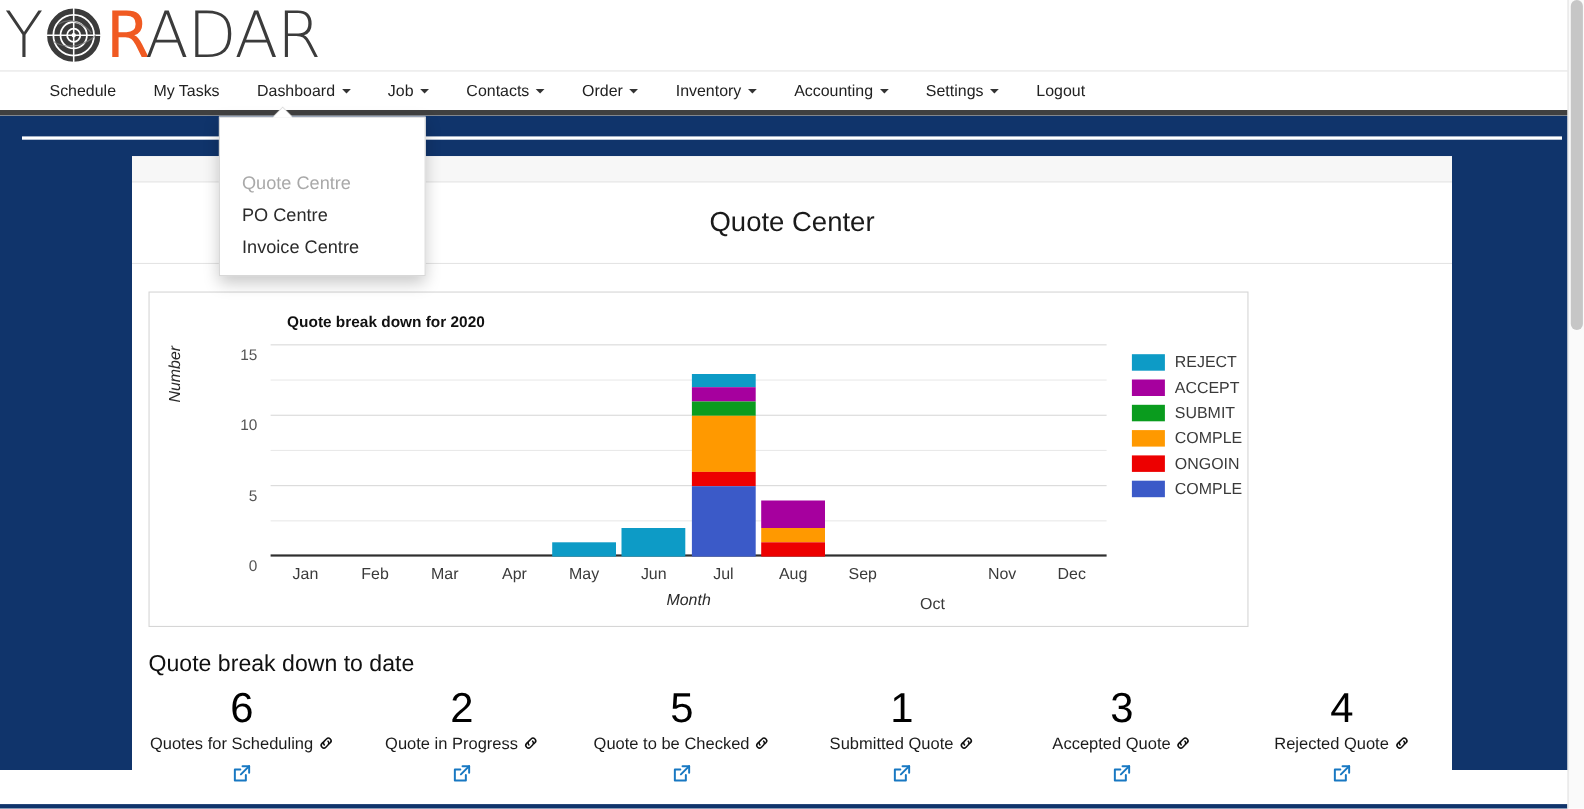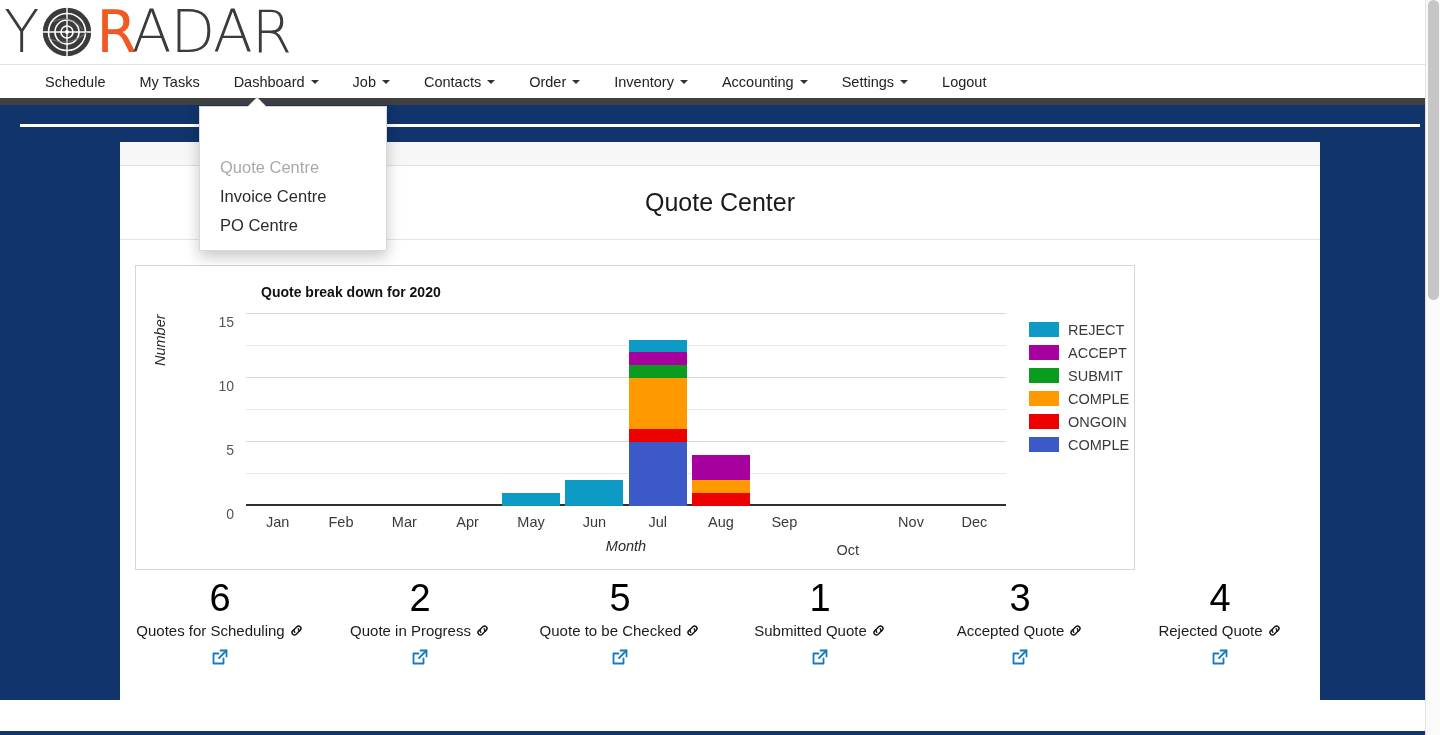--- a/index.html
+++ b/index.html
@@ -38,21 +38,21 @@
     position: relative;
     margin: 0 1px;
     flex: none;
   }
 
   
   #navbar {
     height: 41px;
     background: #ffffff;
     border-top: 1px solid #e3e3e3;
-    border-bottom: 7px solid #404040;
+    border-bottom: 5px solid #404040;
     display: flex;
     align-items: center;
     padding-left: 28px;
     position: relative;
     z-index: 5;
   }
   .nav-item {
     font-size: 14.5px;
     color: #222222;
     padding: 0 17px;
@@ -452,20 +452,21 @@
         <div class="xlabel" style="left: 355px;">May</div>
         <div class="xlabel" style="left: 418.333px;">Jun</div>
         <div class="xlabel" style="left: 481.667px;">Jul</div>
         <div class="xlabel" style="left: 545px;">Aug</div>
         <div class="xlabel" style="left: 608.333px;">Sep</div>
         <div class="xlabel" style="left: 671.667px; margin-top: 28px;">Oct</div>
         <div class="xlabel" style="left: 735px;">Nov</div>
         <div class="xlabel" style="left: 798.333px;">Dec</div>
       </div>
 
+    <div id="stats-head">Quote break down to date</div>
     <div id="stats-row">
         <div class="stat"><div class="stat-num">6</div><div class="stat-label"><span>Quotes for Scheduling</span><span><svg class="chain-icon" width="15" height="15" viewBox="0 0 16 16" aria-hidden="true">
       <path d="M6.2 9.8a2.6 2.6 0 0 1 0-3.7l2.1-2.1a2.6 2.6 0 0 1 3.7 3.7l-1 1" fill="none" stroke="#111" stroke-width="1.5" stroke-linecap="round"></path>
       <path d="M9.8 6.2a2.6 2.6 0 0 1 0 3.7l-2.1 2.1a2.6 2.6 0 0 1-3.7-3.7l1-1" fill="none" stroke="#111" stroke-width="1.5" stroke-linecap="round"></path>
     </svg></span></div><span><svg class="ext-icon" width="18" height="18" viewBox="0 0 18 18" aria-hidden="true">
       <path d="M9.5 2.5H15.5V8.5" fill="none" stroke="#1878c2" stroke-width="1.8" stroke-linecap="round" stroke-linejoin="round"></path>
       <path d="M15.5 2.5 L8 10" fill="none" stroke="#1878c2" stroke-width="1.8" stroke-linecap="round"></path>
       <path d="M12.5 10.5V15.5H2.5V5.5H7.5" fill="none" stroke="#1878c2" stroke-width="1.8" stroke-linecap="round" stroke-linejoin="round"></path>
     </svg></span></div>
         <div class="stat"><div class="stat-num">2</div><div class="stat-label"><span>Quote in Progress</span><span><svg class="chain-icon" width="15" height="15" viewBox="0 0 16 16" aria-hidden="true">
@@ -513,15 +514,15 @@
 </div>
 
 <div id="bottom-edge"></div>
 
 <div id="scrollbar">
   <div id="scroll-thumb"></div>
 </div>
 
 <div id="dropdown">
     <div class="dd-item disabled">Quote Centre</div>
+    <div class="dd-item">PO Centre</div>
     <div class="dd-item">Invoice Centre</div>
-    <div class="dd-item">PO Centre</div>
   </div>
 
 </body></html>

